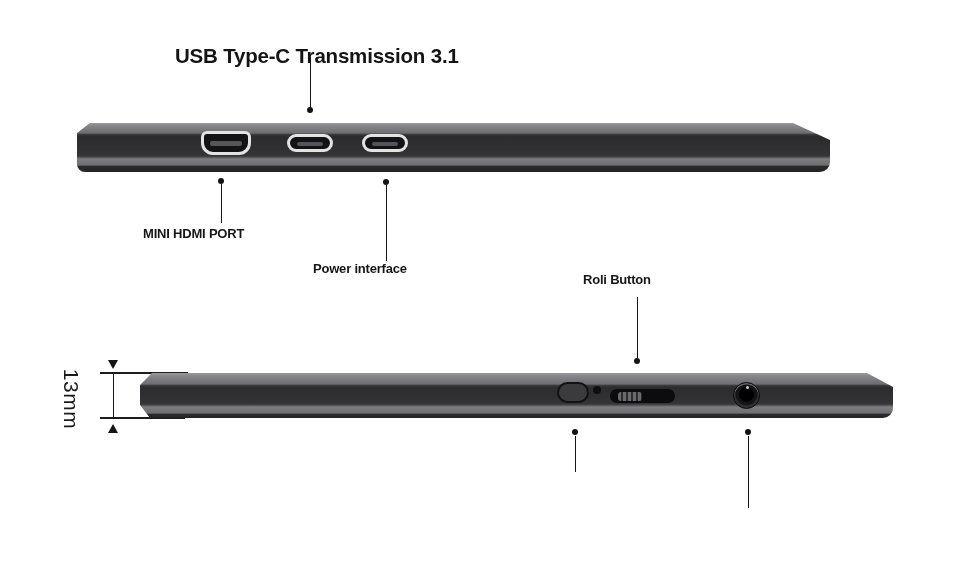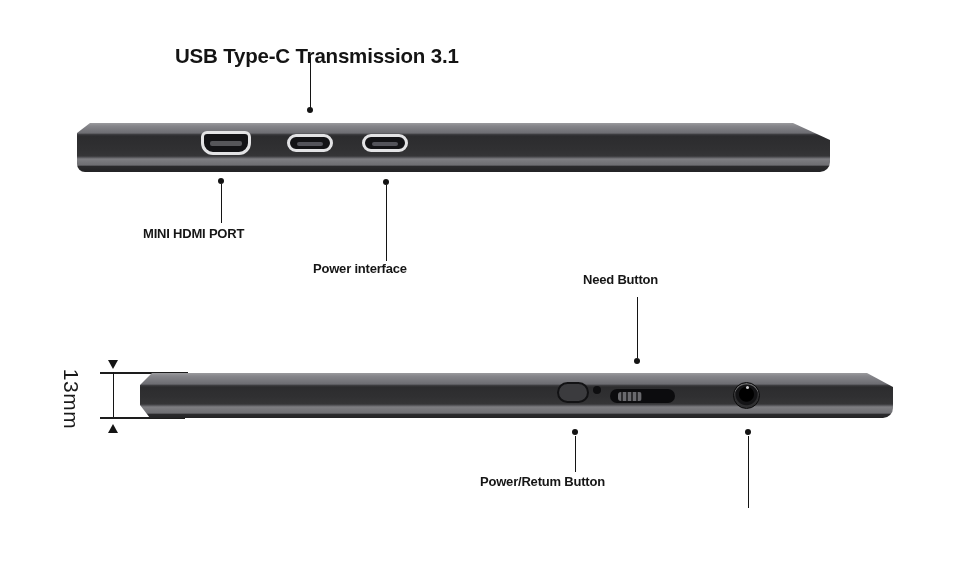--- a/index.html
+++ b/index.html
@@ -109,21 +109,21 @@
   </div>
 
   <div class="dot" style="left:218px;top:178px;"></div>
   <div class="vline" style="left:220.5px;top:184px;height:39px;"></div>
   <div class="lbl" style="left:143px;top:226px;">MINI HDMI PORT</div>
 
   <div class="dot" style="left:383px;top:179px;"></div>
   <div class="vline" style="left:385.5px;top:185px;height:76px;"></div>
   <div class="lbl" style="left:313px;top:261px;">Power interface</div>
 
-  <div class="lbl" style="left:583px;top:272px;">Need Button</div>
+  <div class="lbl" style="left:583px;top:272px;">Roli Button</div>
   <div class="vline" style="left:636.5px;top:297px;height:61px;"></div>
   <div class="dot" style="left:634px;top:358px;"></div>
 
   <div>
     <div class="arrow-down" style="left:108px;top:360px;"></div>
     <div class="hline" style="left:100px;top:372px;width:88px;"></div>
     <div class="vline" style="left:112.5px;top:372px;height:46px;"></div>
     <div class="hline" style="left:100px;top:417px;width:85px;"></div>
     <div class="arrow-up" style="left:108px;top:424px;"></div>
     <div class="dim-text">13mm</div>
@@ -135,18 +135,17 @@
     <div class="roll-slot">
       <div class="roll-wheel"></div>
     </div>
     <div class="audio-jack">
       <div class="jack-hl"></div>
     </div>
   </div>
 
   <div class="dot" style="left:572px;top:429px;"></div>
   <div class="vline" style="left:574.5px;top:436px;height:36px;"></div>
-  <div class="lbl" style="left:480px;top:474px;">Power/Retum Button</div>
 
   <div class="dot" style="left:745px;top:429px;"></div>
   <div class="vline" style="left:747.5px;top:436px;height:72px;"></div>
 
 </div>
 
 </body></html>

